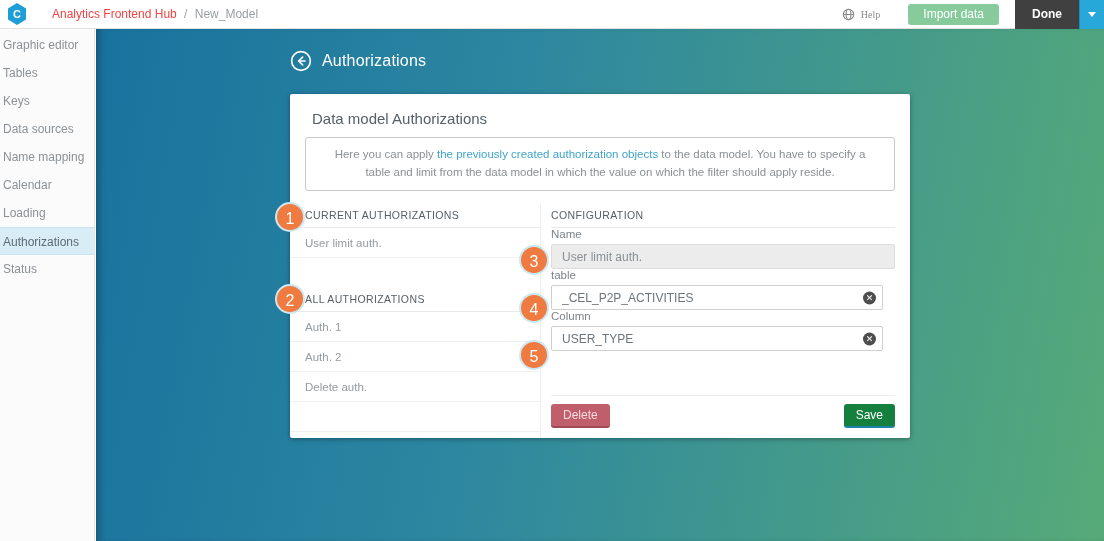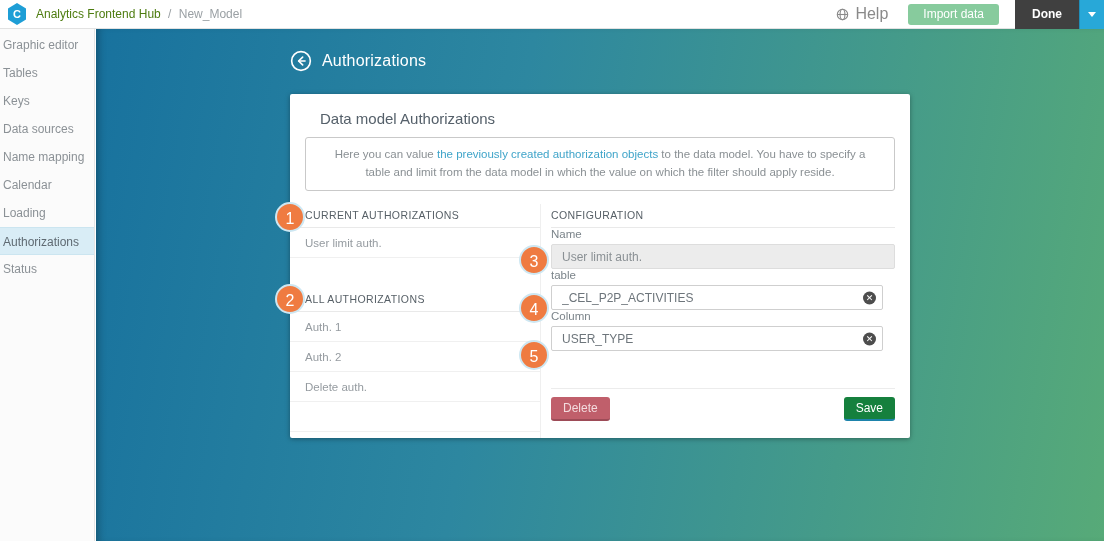--- a/index.html
+++ b/index.html
@@ -14,24 +14,24 @@
     background:#fff; border-bottom:1px solid #e2e2e2;
     display:flex; align-items:center; z-index:10;
   }
   .logo {
     margin-left:8px; width:18px; height:22px; background:#1e9ed6;
     clip-path:polygon(50% 0, 100% 25%, 100% 75%, 50% 100%, 0 75%, 0 25%);
     display:flex; align-items:center; justify-content:center;
     color:#fff; font-weight:bold; font-size:11px; cursor:pointer; flex:none;
   }
   .breadcrumb { margin-left:10px; font-size:12px; color:#9aa0a4; white-space:nowrap; }
-  .breadcrumb .app-link { color:#4d7c0f; text-decoration:none; cursor:pointer; }
+  .breadcrumb .app-link { color:#ef4444; text-decoration:none; cursor:pointer;margin-left:16px; }
   .breadcrumb .sep { margin:0 4px; }
   .topbar-right { margin-left:auto; display:flex; align-items:center; height:29px; }
-  .help { display:flex; align-items:center; gap:6px; color:#8a8a8a; font-size:16px; margin-right:20px; cursor:pointer; }
+  .help { display:flex; align-items:center; gap:6px; color:#8a8a8a; font-size:10px; margin-right:28px; cursor:pointer;font-family:Liberation Serif, serif; }
   .help svg { display:block; }
   .import-btn {
     background:#87cb9d; color:#fff; border:none; border-radius:3px;
     font-size:12px; padding:0 15px; height:21px; margin-right:16px; cursor:pointer;
     font-family:inherit;
   }
   .done-group { display:flex; height:29px; align-self:flex-start; }
   .done-main {
     background:#404040; color:#fff; border:none; font-size:12px; font-weight:bold;
     padding:0 17px; cursor:pointer; height:29px; font-family:inherit;
@@ -69,21 +69,21 @@
     position:absolute; left:194px; top:21px; display:flex; align-items:center;
     gap:10px; color:#fff;
   }
   .back-btn { width:22px; height:22px; cursor:pointer; display:block; }
   .page-title { font-size:16px; font-weight:normal; letter-spacing:0.2px; }
   
   .card {
     position:absolute; left:194px; top:65px; width:620px; height:344px;
     background:#fff; border-radius:2px; box-shadow:0 1px 5px rgba(0,0,0,0.35);
   }
-  .card-title { margin:16px 30px 0; font-size:15px; color:#55606a; font-weight:normal; }
+  .card-title { margin:16px 22px 0; font-size:15px; color:#55606a; font-weight:normal; }
   .info-box {
     margin:10px 15px 0; border:1px solid #c9c9c9; border-radius:3px;
     padding:8px 20px; font-size:11.5px; line-height:1.55; color:#8a9094; text-align:center;
   }
   .info-box .info-link { color:#3fa4c9; text-decoration:none; cursor:pointer; }
   .columns { position:absolute; top:110px; left:0; right:0; bottom:0; display:flex; }
   .col-left { width:250px; flex:none; }
   .col-right { flex:1; border-left:1px solid #efefef; padding:0 15px 0 10px; position:relative; }
   .list-header {
     height:24px; line-height:22px; font-size:10.5px; color:#565f66;
@@ -103,21 +103,21 @@
     font-family:inherit;
   }
   .text-input:disabled { background:#ececec; border-color:#ddd; color:#8a9094; }
   .input-wrap { position:relative; margin-right:12px; }
   .clear-btn {
     position:absolute; right:7px; top:50%; transform:translateY(-50%);
     width:13px; height:13px; border-radius:50%; background:#4d4d4d; color:#fff;
     font-size:9px; line-height:13px; text-align:center; cursor:pointer;
   }
   .panel-footer {
-    position:absolute; left:10px; right:15px; bottom:0; height:50px;
+    position:absolute; left:10px; right:15px; bottom:0; height:43px;
     border-top:1px solid #ececec;
     margin-top:26px;
   }
   .btn { border:none; border-radius:3px; font-size:12px; padding:4px 12px; margin-top:8px; cursor:pointer; font-family:inherit; }
   .btn-delete { float:left; background:#c05f6b; border-bottom:2px solid #9d4b57; color:#f3dbde; }
   .btn-save  { float:right; background:#15803d; border-bottom:2px solid #1d83ab; color:#fff; }
   
   .badge {
     position:absolute; width:30px; height:30px; border:2px solid #cde7f2;
     border-radius:50%; background:#ef7b41; color:#fff; font-size:16px;
@@ -184,21 +184,21 @@
           <path d="M13.8 7.8 L9.4 12 L13.8 16.2"></path>
           <line x1="9.6" y1="12" x2="16.4" y2="12"></line>
         </svg>
       </span>
       <h1 class="page-title">Authorizations</h1>
     </div>
 
     <section class="card">
       <h2 class="card-title">Data model Authorizations</h2>
       <div class="info-box">
-        <span>Here you can value </span><a class="info-link">the previously created authorization objects</a><span> to the data model. You have to specify a table and limit from the data model in which the value on which the filter should apply reside.</span>
+        <span>Here you can apply </span><a class="info-link">the previously created authorization objects</a><span> to the data model. You have to specify a table and limit from the data model in which the value on which the filter should apply reside.</span>
       </div>
 
       <div class="columns">
 
         <div class="col-left">
           <div class="list-header">CURRENT AUTHORIZATIONS</div>
           <div class="list-item">User limit auth.</div>
           <div class="list-gap"></div>
           <div class="list-header">ALL AUTHORIZATIONS</div>
           <div class="list-item">Auth. 1</div>

